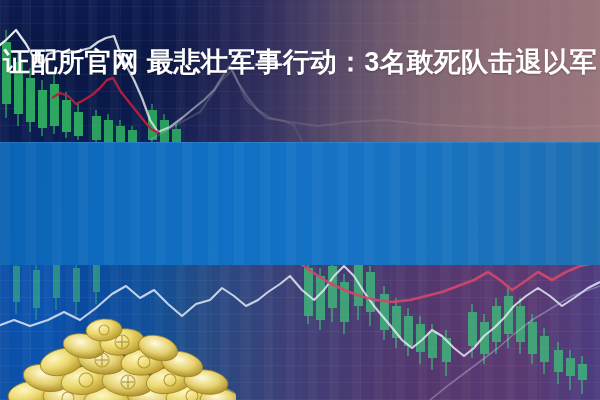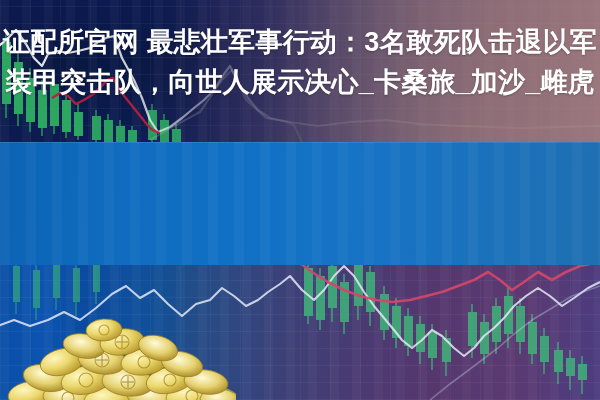--- a/index.html
+++ b/index.html
@@ -360,16 +360,15 @@
       </g>
     </svg>
   </div>
 
   <div class="band">
     <div class="bandstripes"></div>
   </div>
 
   <div class="headline">
     <div class="headline-line">证配所官网 最悲壮军事行动：3名敢死队击退以军</div>
-    <div class="headline-line">装甲突击队，向世人展示决心_卡桑旅_加沙_雌虎</div>
   </div>
 
 </div>
 
 </body></html>

